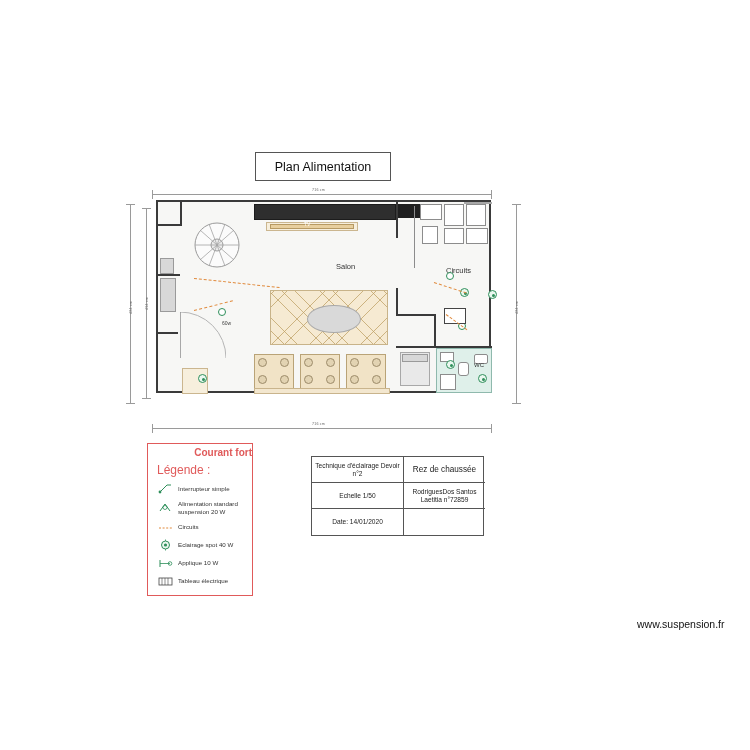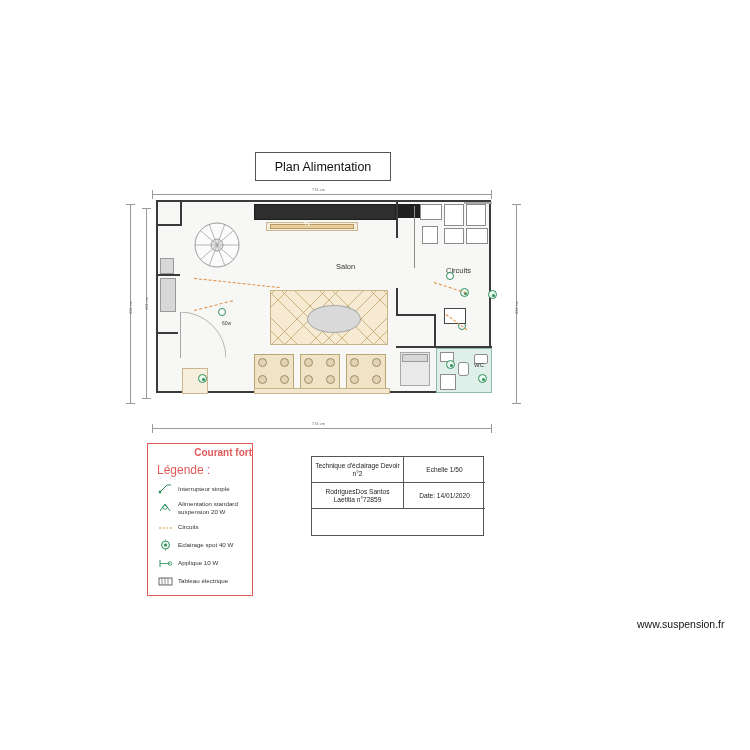--- a/index.html
+++ b/index.html
@@ -479,18 +479,19 @@
           <line x1="7" y1="2" x2="7" y2="9" stroke="#444" stroke-width=".6"></line>
           <line x1="10" y1="2" x2="10" y2="9" stroke="#444" stroke-width=".6"></line>
         </svg>
     </span>
     <span class="legend-text">Tableau électrique</span>
   </div>
 </div>
 
 <div id="cartouche">
   <div>Technique d'éclairage Devoir n°2</div>
+  <div class="cart-big">Rez de chaussée</div>
   <div>Echelle 1/50</div>
   <div>RodriguesDos Santos Laetitia n°72859</div>
   <div>Date: 14/01/2020</div>
 </div>
 
 <div id="footer-url">www.suspension.fr</div>
 
 </body></html>

